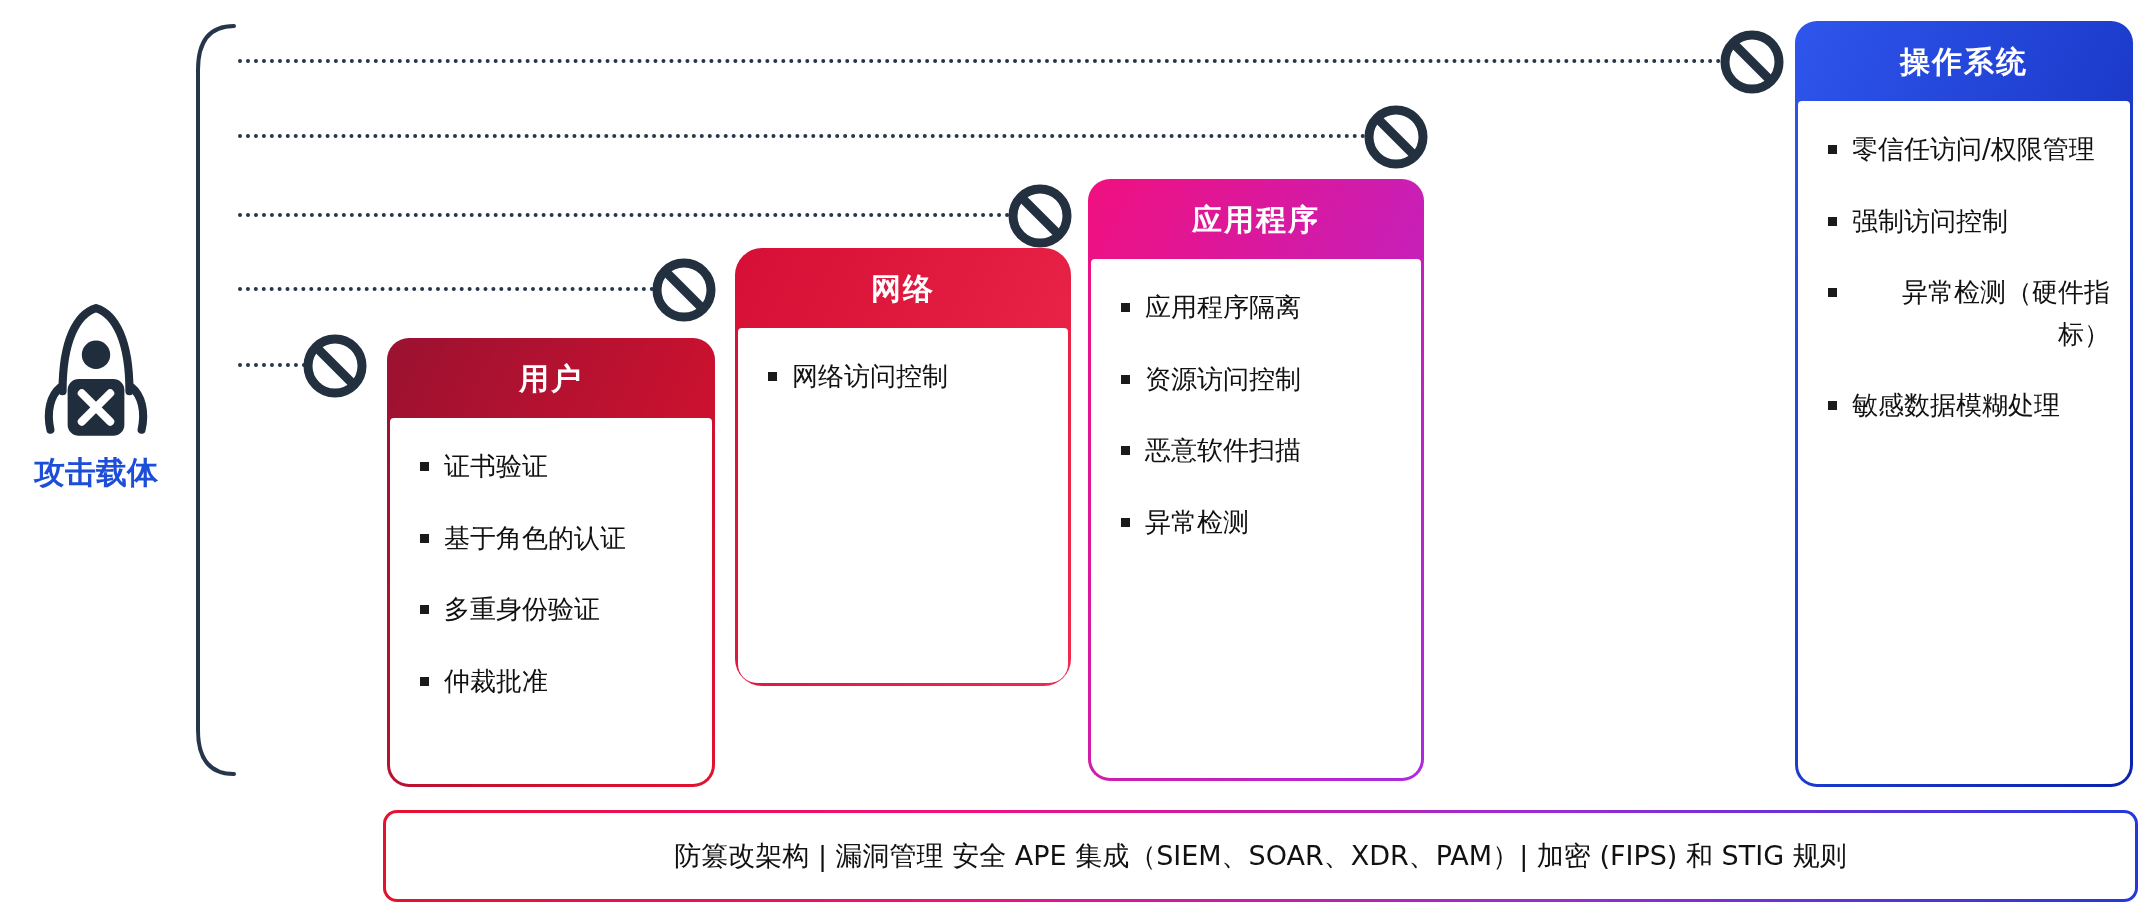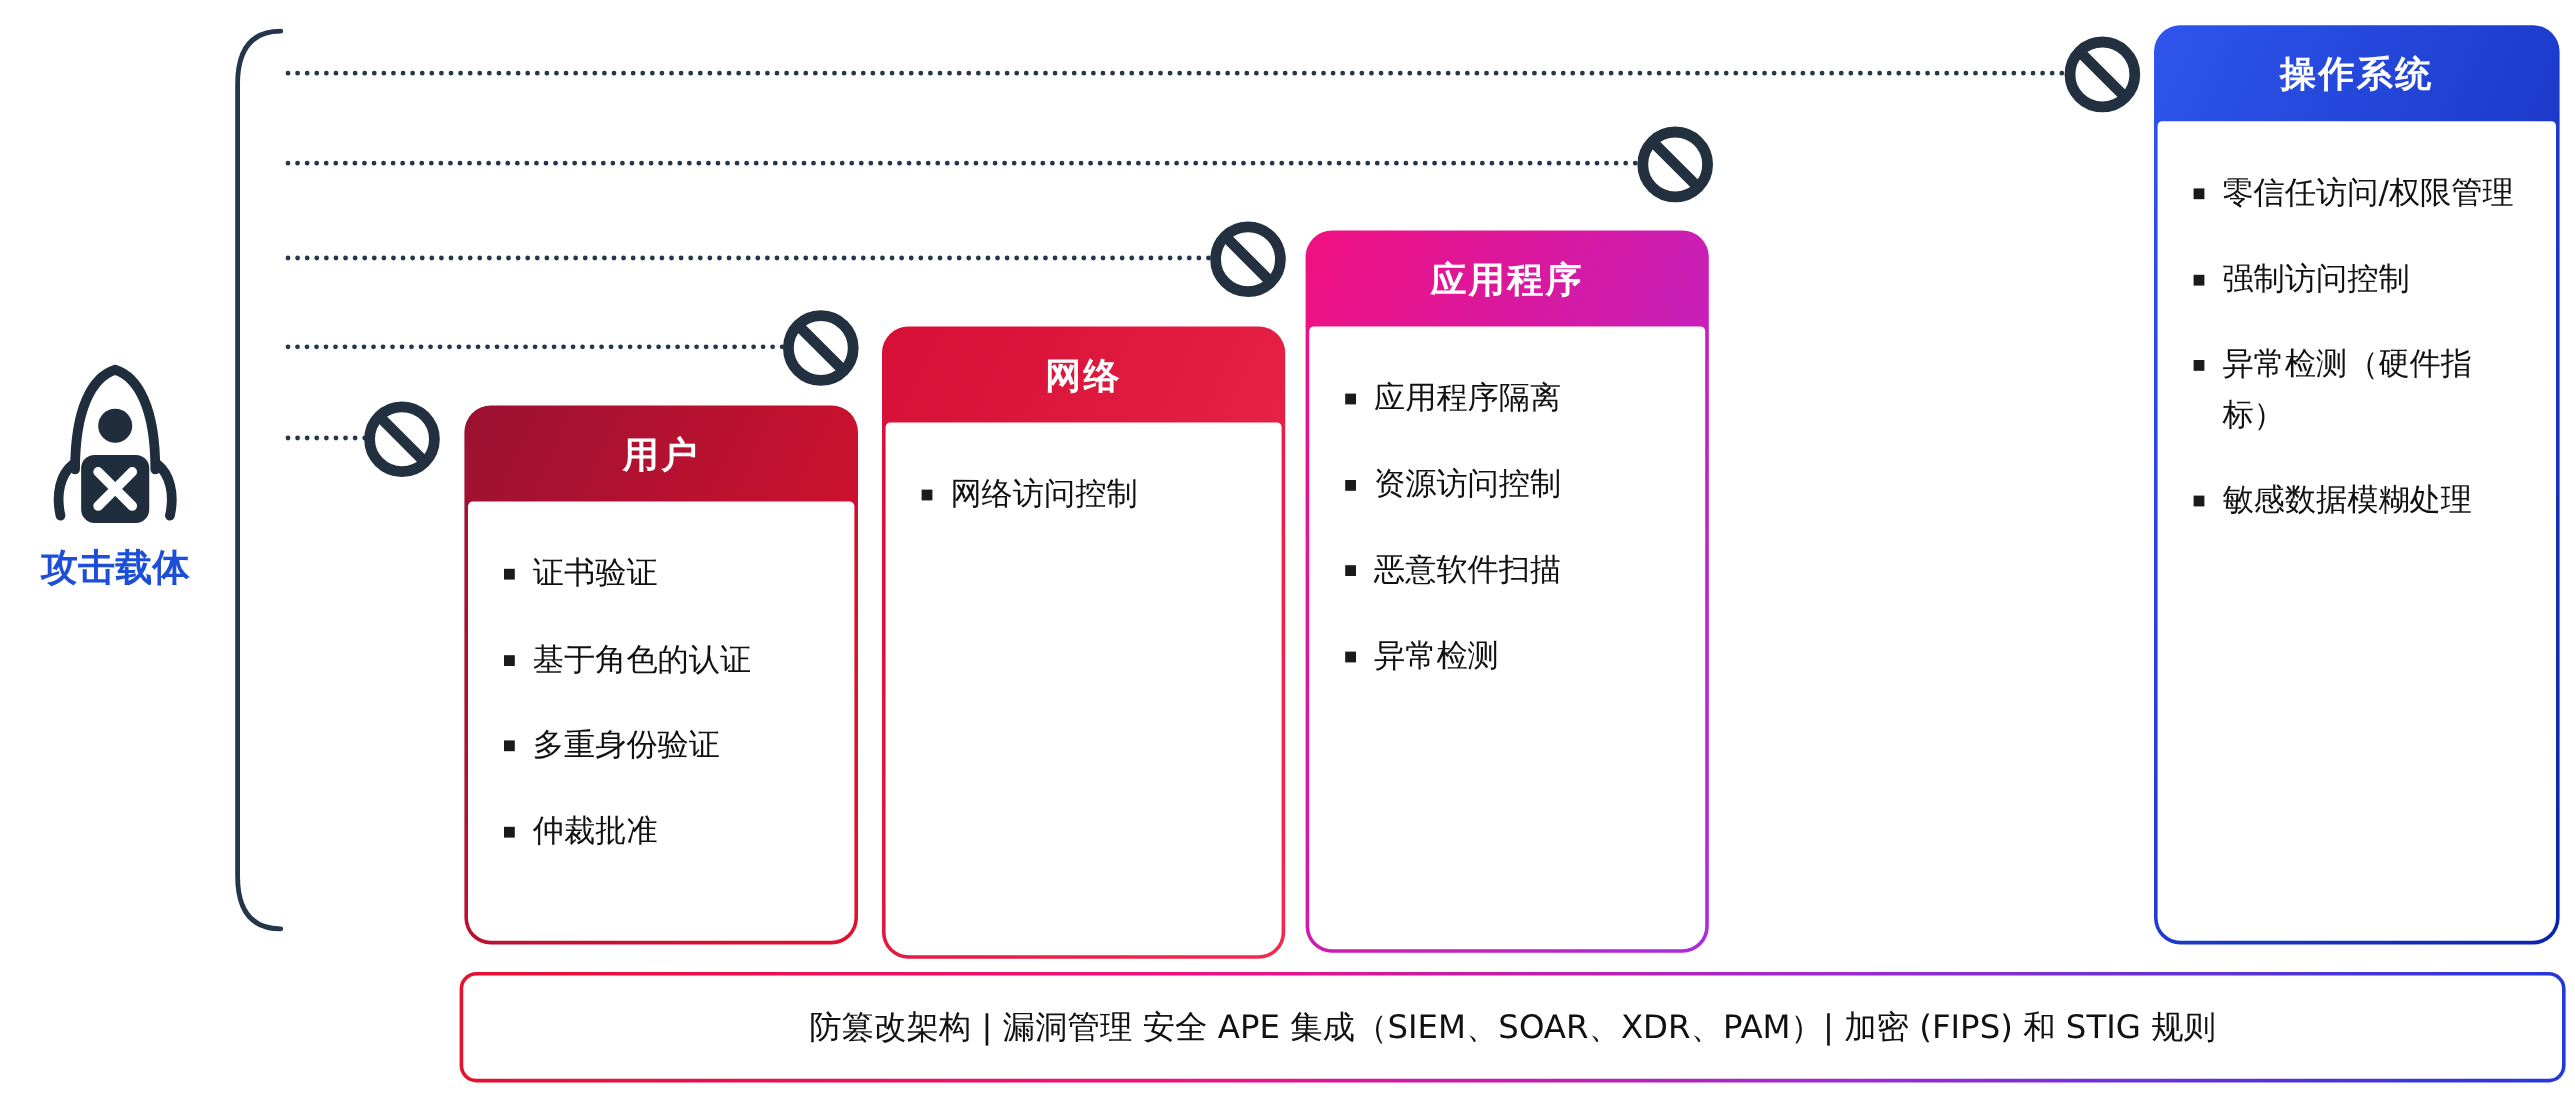--- a/index.html
+++ b/index.html
@@ -28,28 +28,28 @@
   .noicon { position:absolute; width:66px; height:66px; z-index:3; }
   .no-user        { left:302px;  top:333px; }
   .no-network     { left:651px;  top:257px; }
   .no-application { left:1007px; top:183px; }
   .no-storage     { left:1363px; top:104px; }
   .no-os          { left:1719px; top:29px; }
 
   
   .card { position:absolute; border-radius:22px; padding:3px; display:flex; flex-direction:column; z-index:2; }
   .card-user        { left:387px;  top:338px; width:328px; height:449px; }
-  .card-network     { left:735px;  top:272px; width:336px; height:527px; }
-  .card-application { left:1088px; top:192px; width:336px; height:602px; }
+  .card-network     { left:735px;  top:248px; width:336px; height:438px;border-radius:27px; }
+  .card-application { left:1088px; top:179px; width:336px; height:602px; }
   .card-storage     { left:1442px; top:103px; width:335px; height:684px; }
   .card-os          { left:1795px; top:21px;  width:338px; height:766px; }
 
   .card-header { height:77px; display:flex; align-items:center; justify-content:center; flex:none; }
   .card-title  { color:#fff; font-size:30px; font-weight:bold; letter-spacing:2px; }
-  .card-body   { flex:1; background:#fff; border-radius:4px 4px 19px 19px; padding:40px 20px 16px 30px; }
+  .card-body   { flex:1; background:#fff; border-radius:4px 4px 19px 19px; padding:28px 20px 16px 30px;text-align:right; }
 
   .card-item { display:flex; align-items:flex-start; margin-bottom:30px;
                font-size:26px; line-height:1.6; color:#111; }
   .bullet { width:9px; height:9px; background:#1a1a1a; margin:16px 15px 0 0; flex:none; }
 
   
   .banner { position:absolute; left:383px; top:810px; width:1755px; height:92px;
             border-radius:14px; padding:3px; z-index:2; }
   .banner-inner { width:100%; height:100%; background:#fff; border-radius:11px;
                   display:flex; align-items:center; justify-content:center; }

